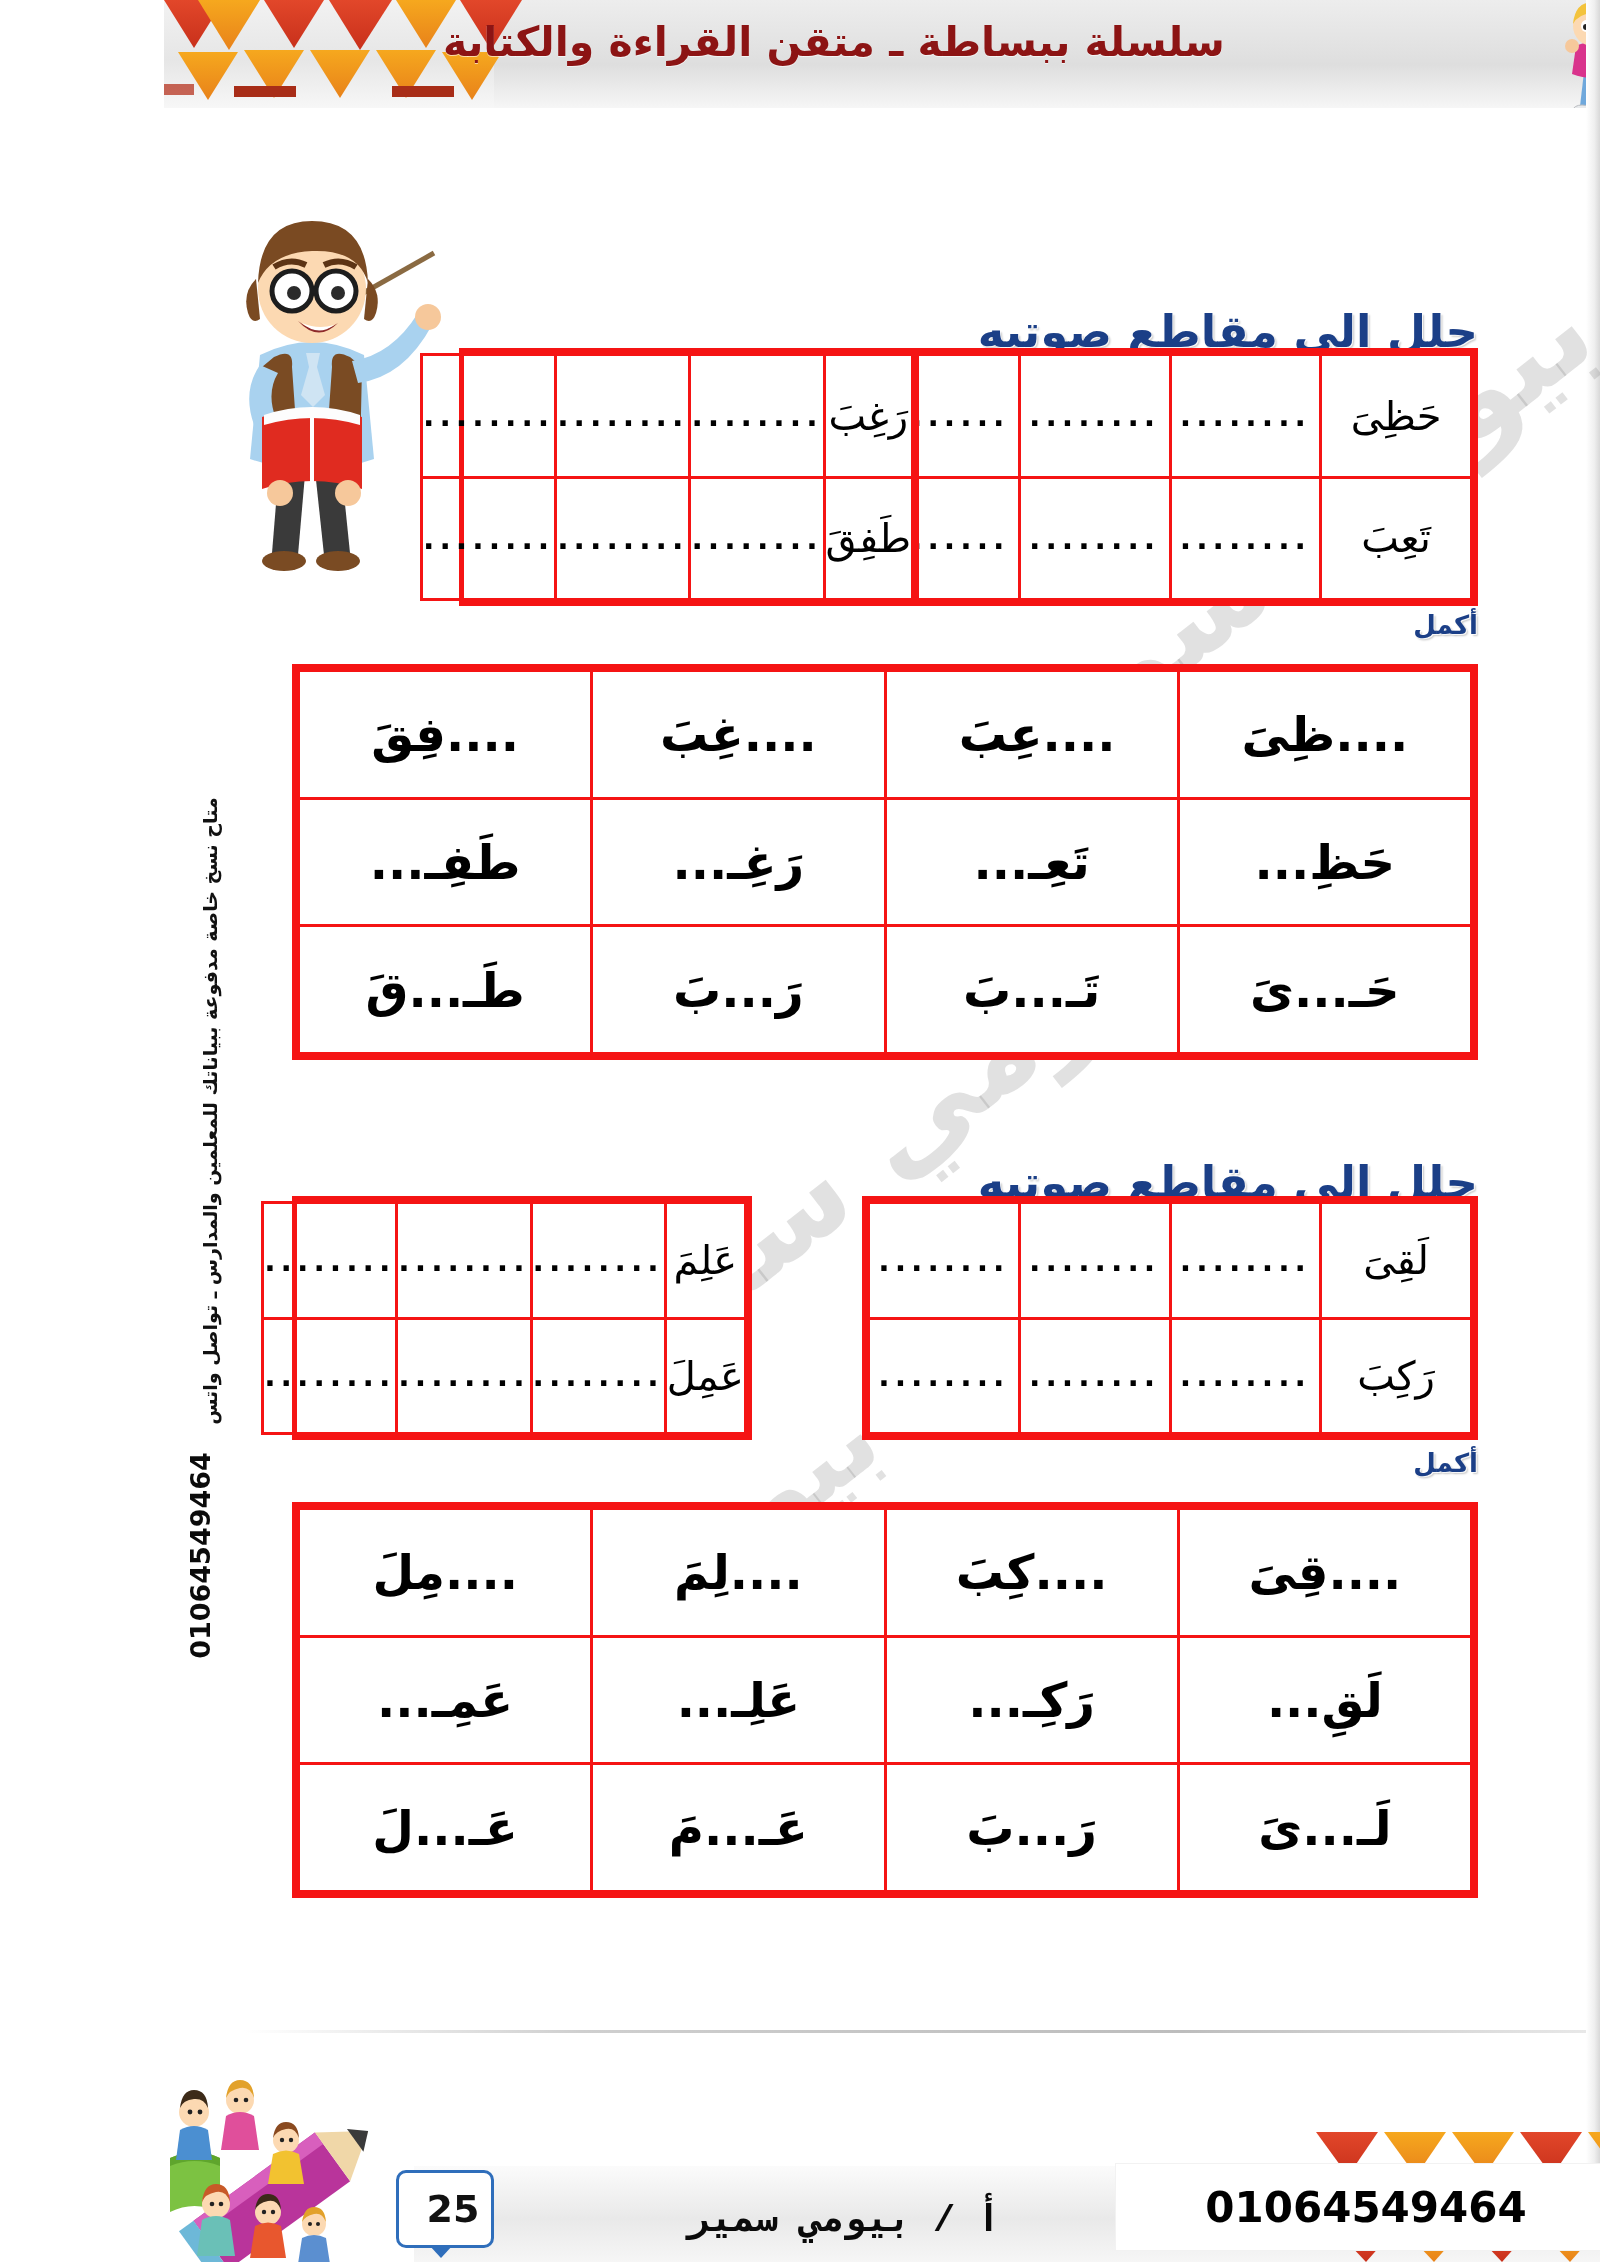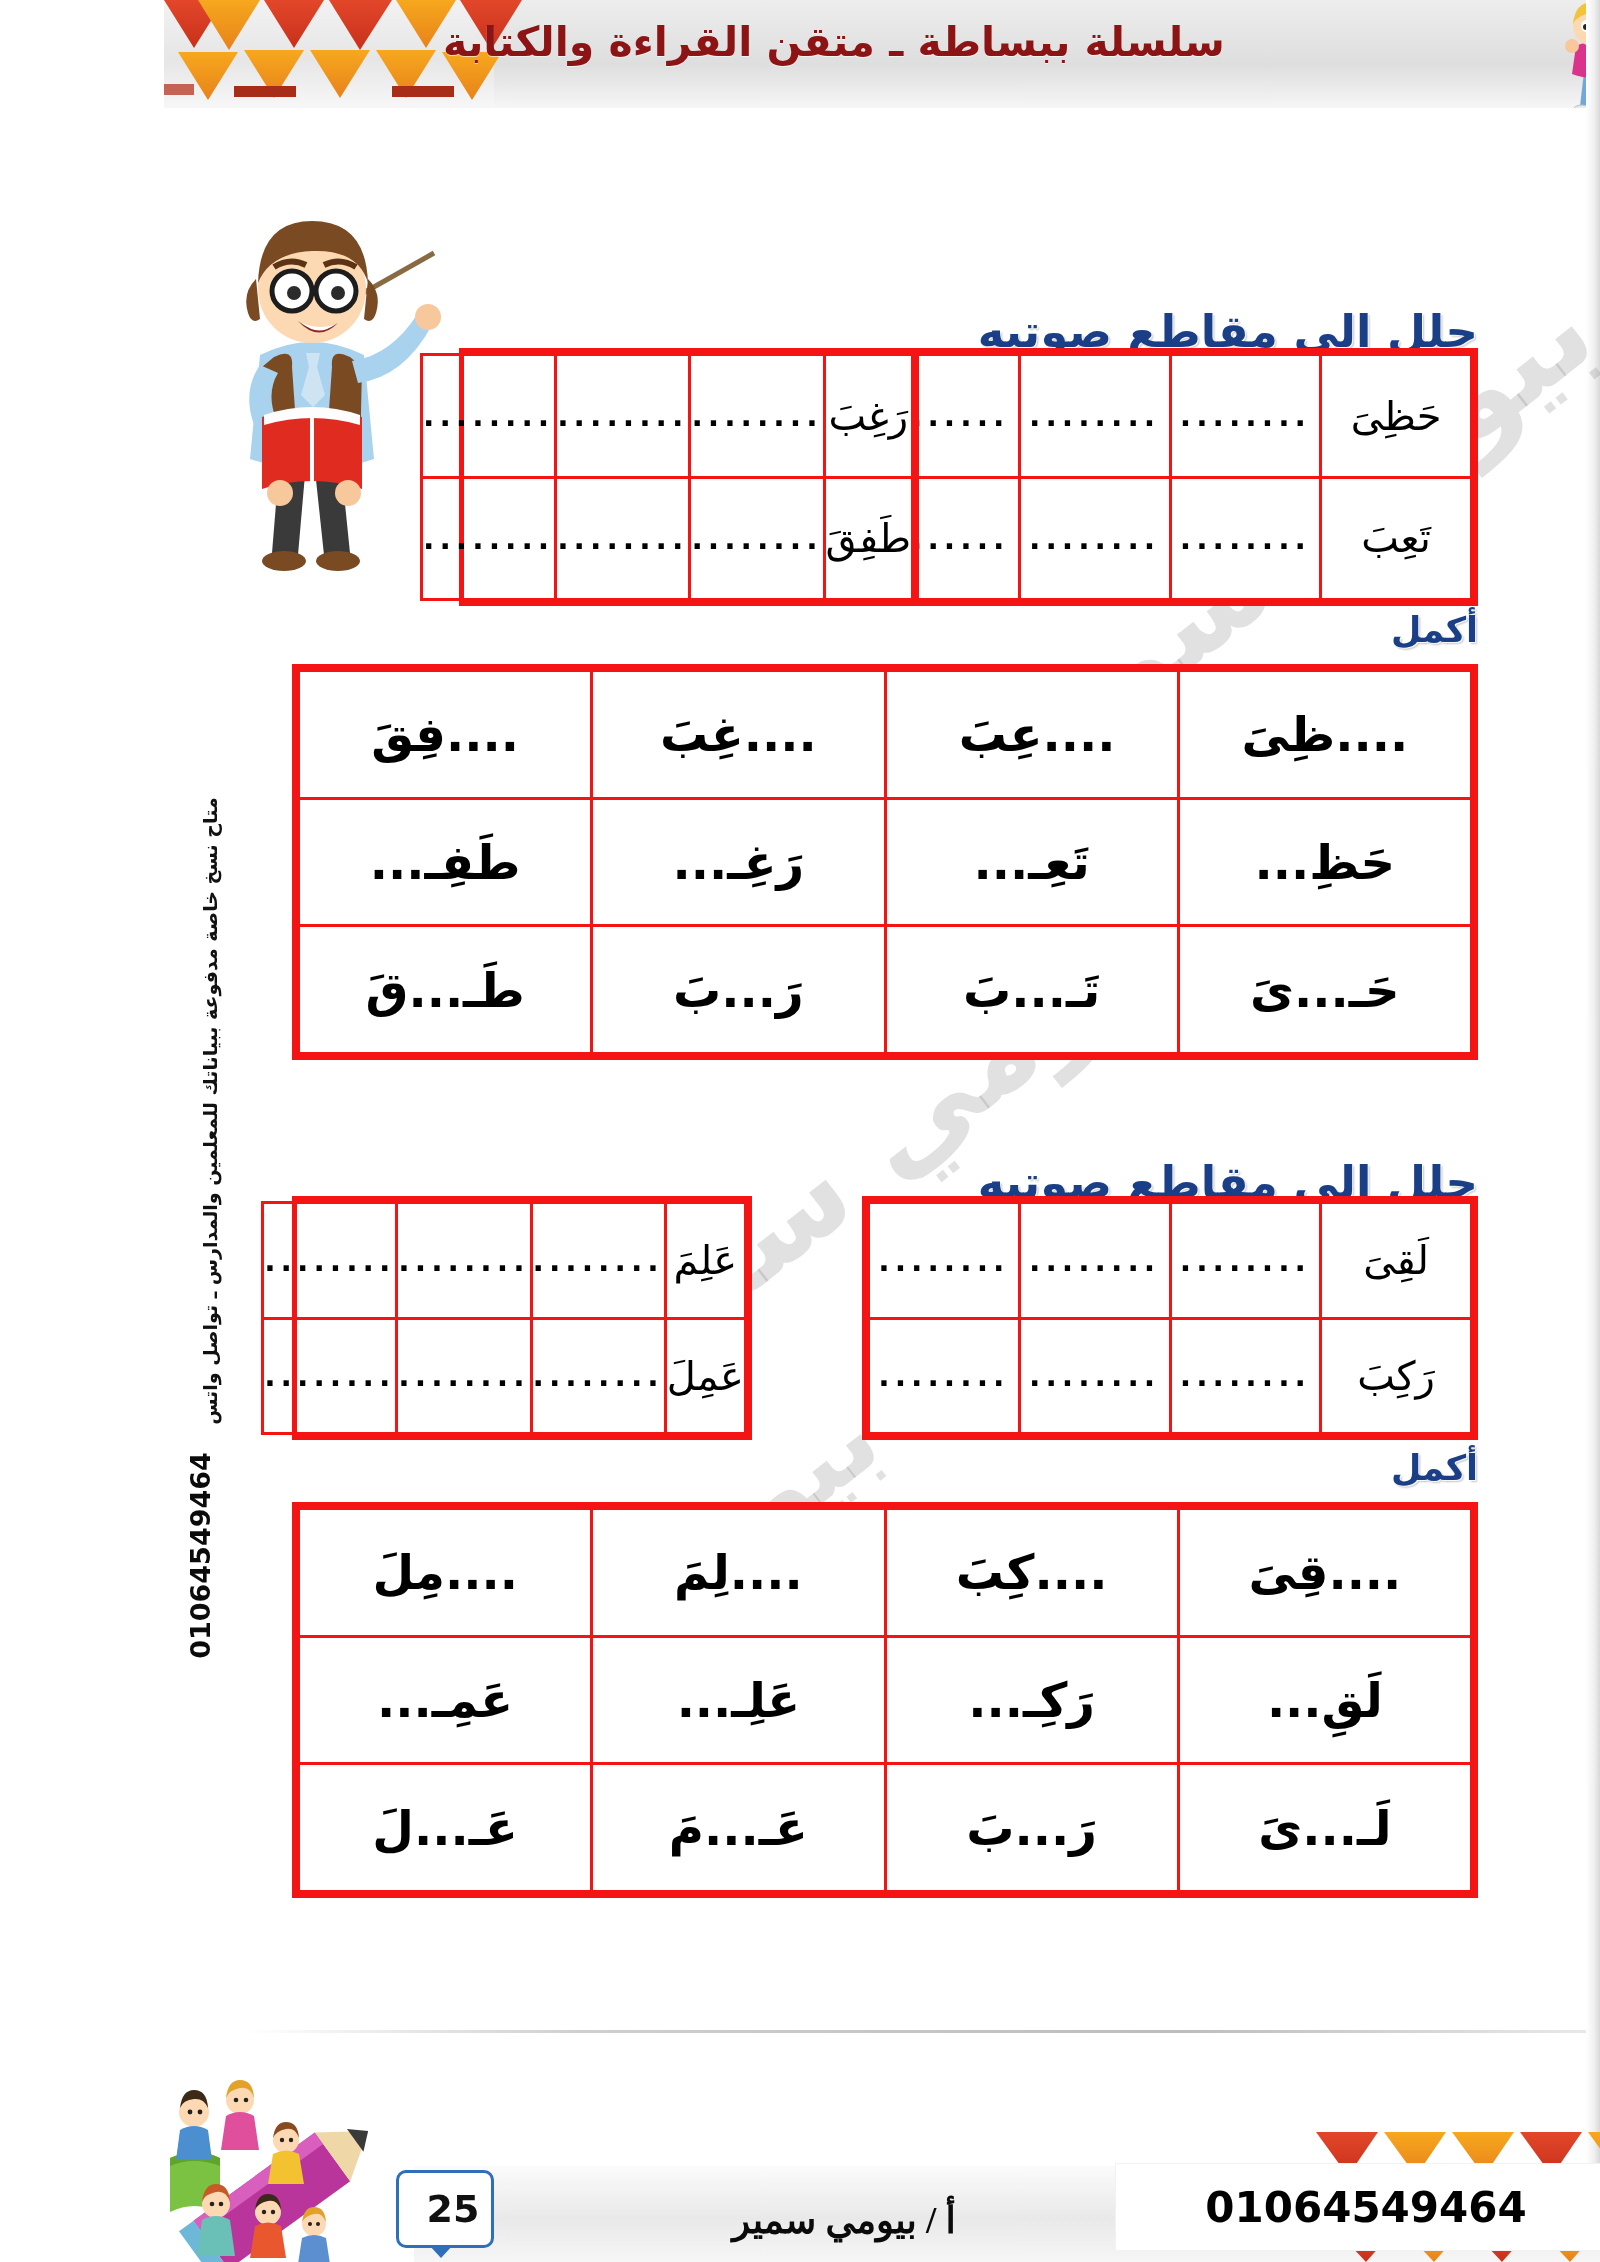--- a/index.html
+++ b/index.html
@@ -82,21 +82,21 @@
     position:absolute;
     font-family:"DejaVu Sans", sans-serif;
     font-weight:bold;
     color:#1b3f87;
     direction:rtl; text-align:right;
     text-shadow:1px 1px 0 rgba(255,255,255,.85), 2px 2px 2px rgba(0,0,0,.22);
     letter-spacing:-1px;
     white-space:nowrap;
   }
   .sec-head.big{ font-size:45px;margin-top:20px; }
-  .sec-head.small{ font-size:35px; }
+  .sec-head.small{ font-size:26px; }
 
   
   .tbl{
     position:absolute;
     border:5px solid #f51414;
     border-collapse:collapse;
     background:#fff;
   }
   .tbl table{ border-collapse:collapse; width:100%; height:100%; }
   .tbl td{
@@ -131,21 +131,21 @@
     font-size:38px; font-weight:bold; color:#111;padding-left:16px;
   }
   .page-badge::after{
     content:""; position:absolute; bottom:-13px; left:30px;
     width:0;height:0;border-left:12px solid transparent;border-right:12px solid transparent;
     border-top:13px solid #2f6ebb;
   }
   .author{
     position:absolute; left:470px; bottom:20px; width:420px;
     text-align:center; direction:rtl;
-    font-family:Liberation Serif, serif;
+    font-family:Liberation Mono, monospace;
     font-size:37px; font-weight:bold; color:#0a0a0a;
   }
   .phone-box{
     position:absolute; right:148px; bottom:12px;
     width:500px; height:86px;
     background:#ffffff;
     display:flex; align-items:center; justify-content:center;
     font-family:"DejaVu Sans", sans-serif;
     font-size:42px; font-weight:bold; color:#000;
     direction:ltr;

